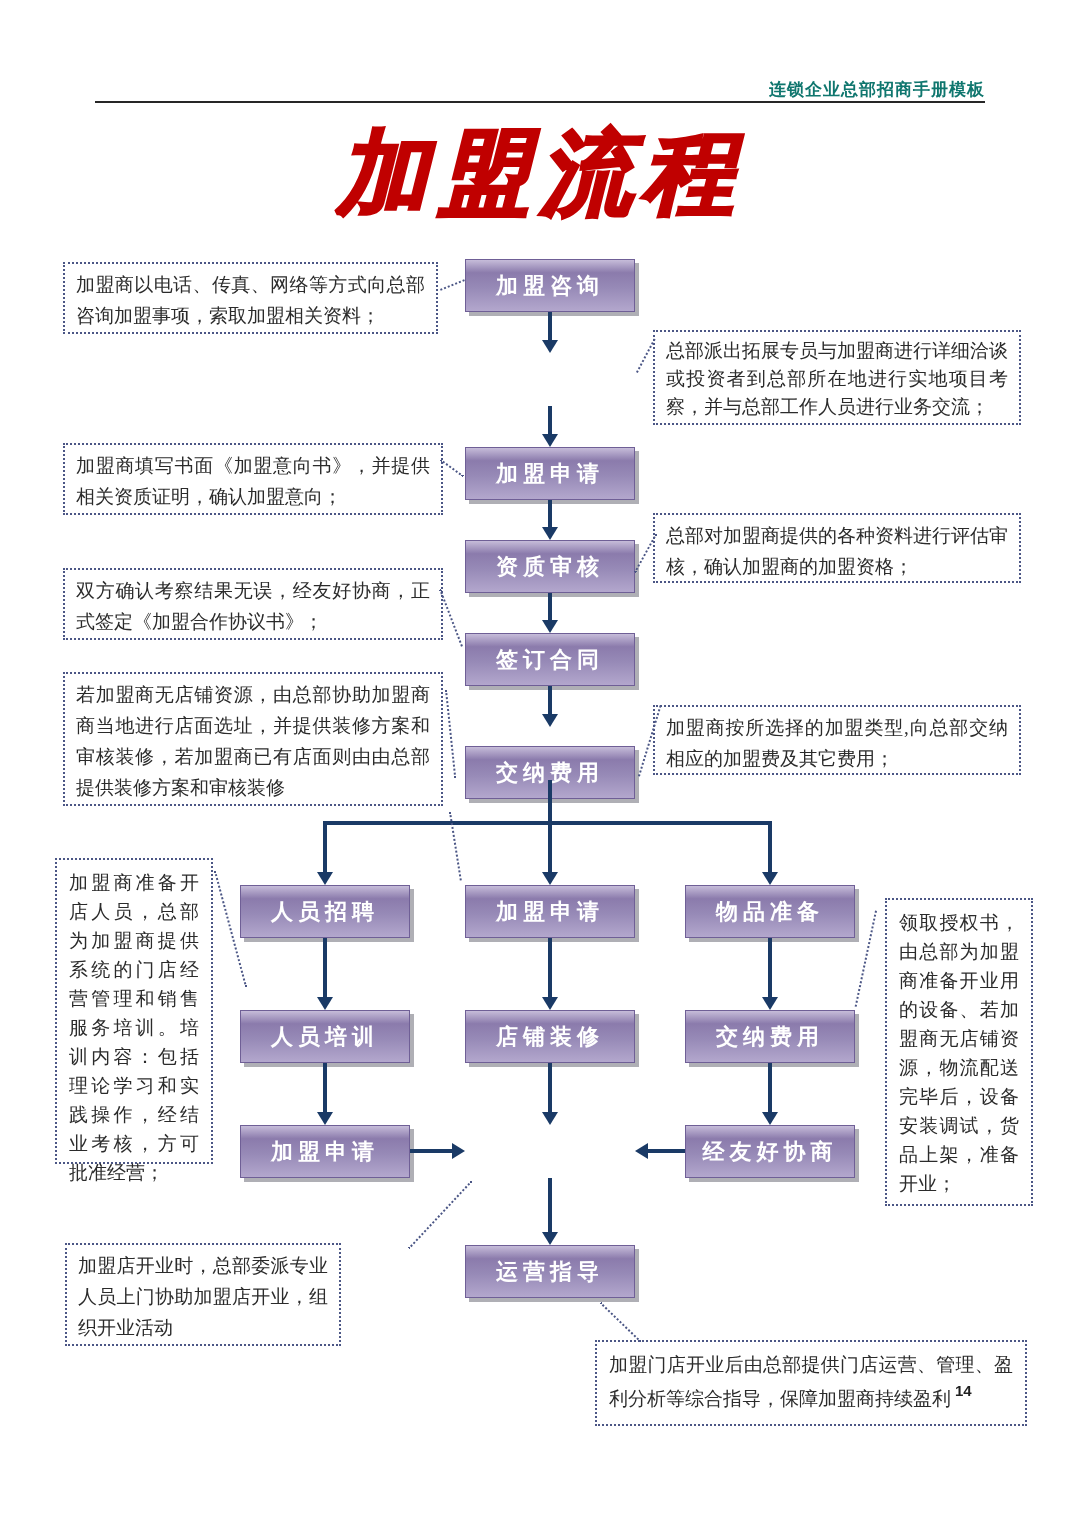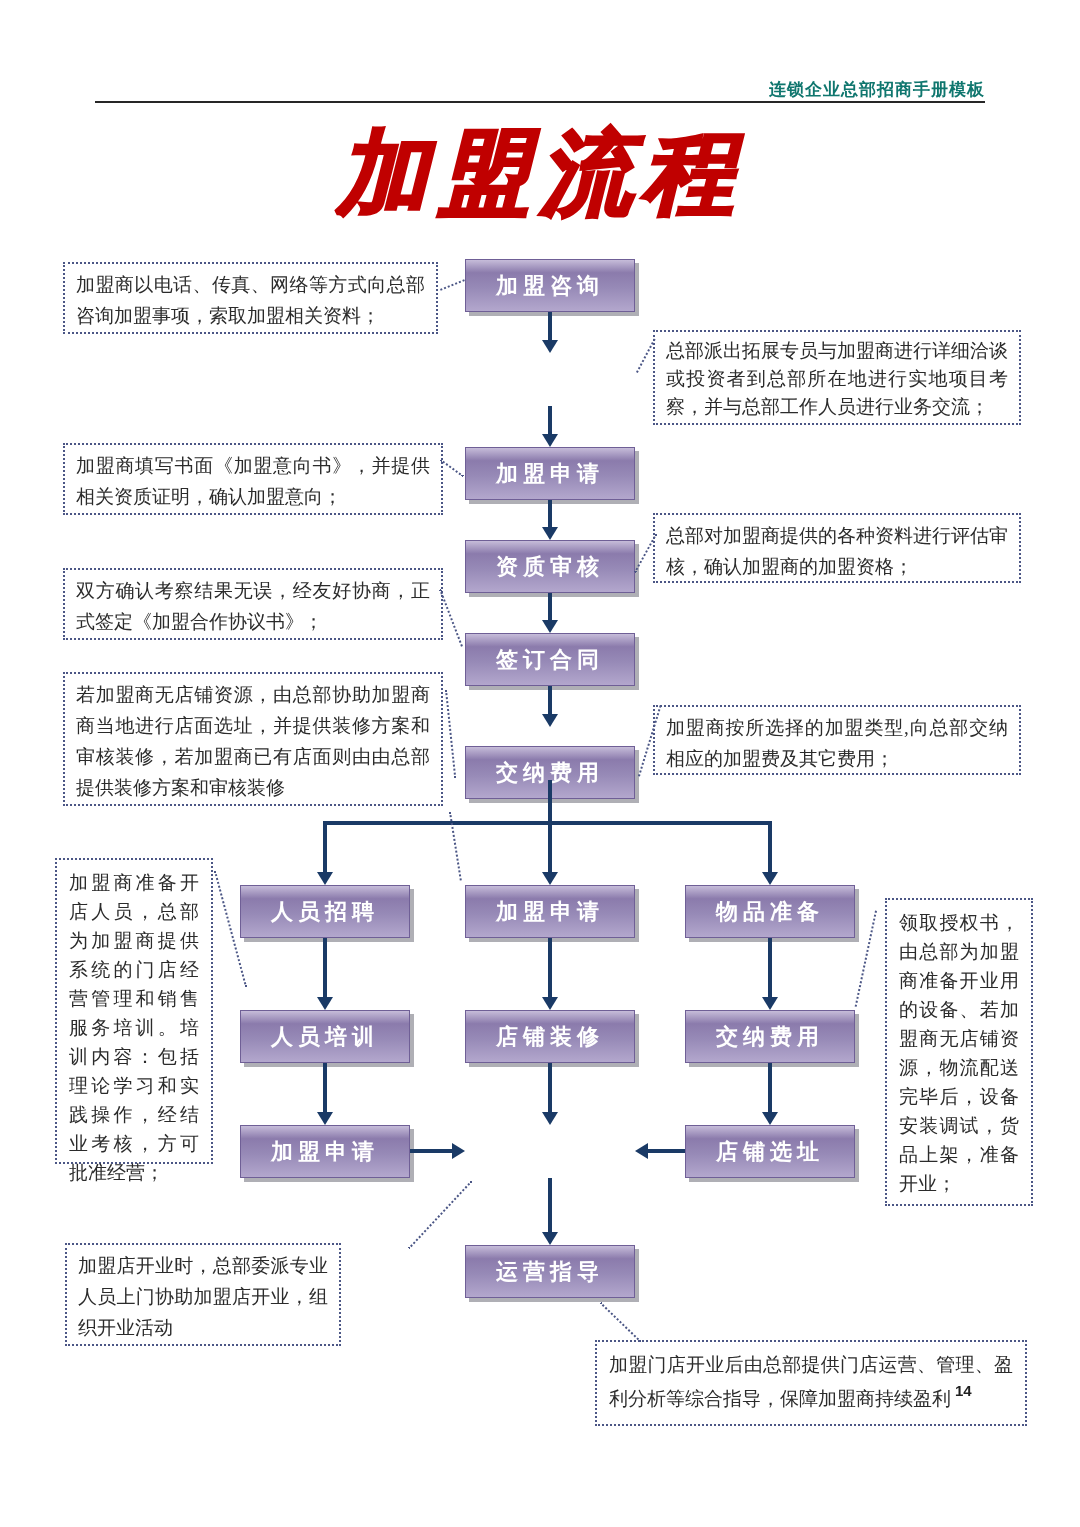--- a/index.html
+++ b/index.html
@@ -56,21 +56,21 @@
 
   <div class="fbox" style="left:240px;top:885px">人员招聘</div>
   <div class="fbox" style="left:465px;top:885px">加盟申请</div>
   <div class="fbox" style="left:685px;top:885px">物品准备</div>
 
   <div class="fbox" style="left:240px;top:1010px">人员培训</div>
   <div class="fbox" style="left:465px;top:1010px">店铺装修</div>
   <div class="fbox" style="left:685px;top:1010px">交纳费用</div>
 
   <div class="fbox" style="left:240px;top:1125px">加盟申请</div>
-  <div class="fbox" style="left:685px;top:1125px">店铺选址</div>
+  <div class="fbox" style="left:685px;top:1125px">经友好协商</div>
 
   <div class="fbox" style="left:465px;top:1245px">运营指导</div>
 
   <div class="vline" style="left:548px;top:312px;height:29px"></div>
   <div class="ah-down" style="left:542px;top:340px"></div>
 
   <div class="vline" style="left:548px;top:406px;height:29px"></div>
   <div class="ah-down" style="left:542px;top:434px"></div>
 
   <div class="vline" style="left:548px;top:500px;height:28px"></div>

